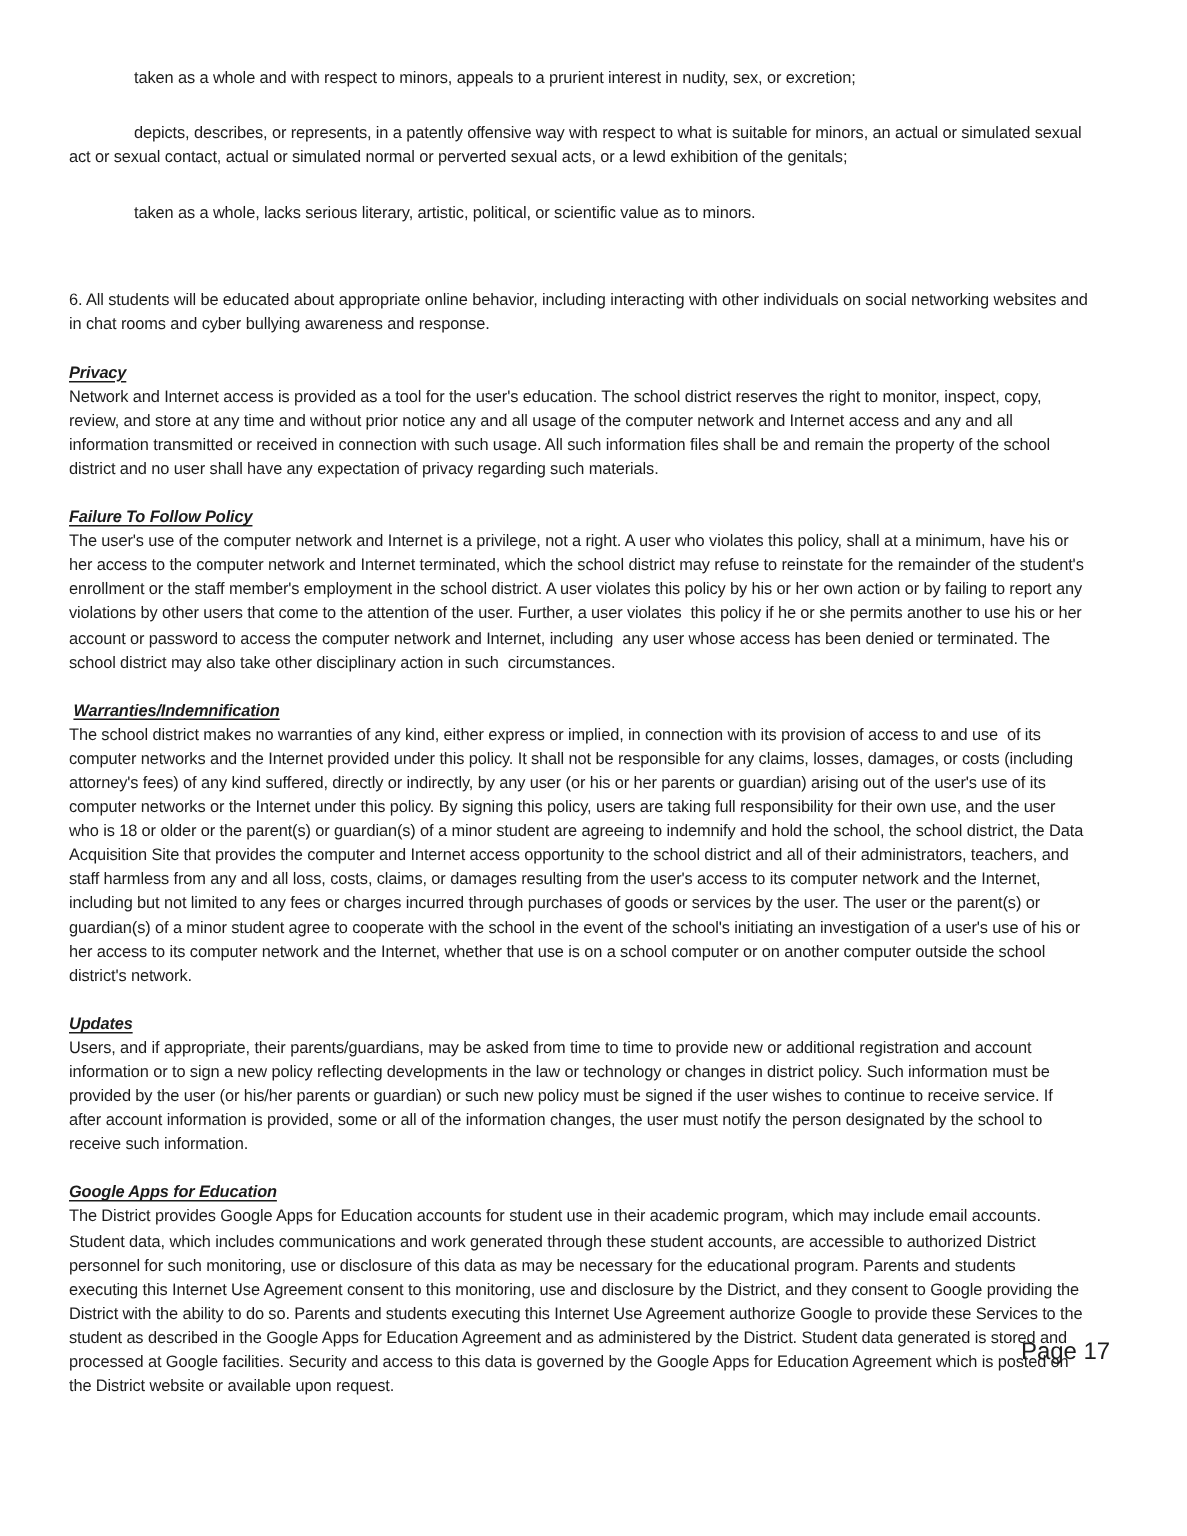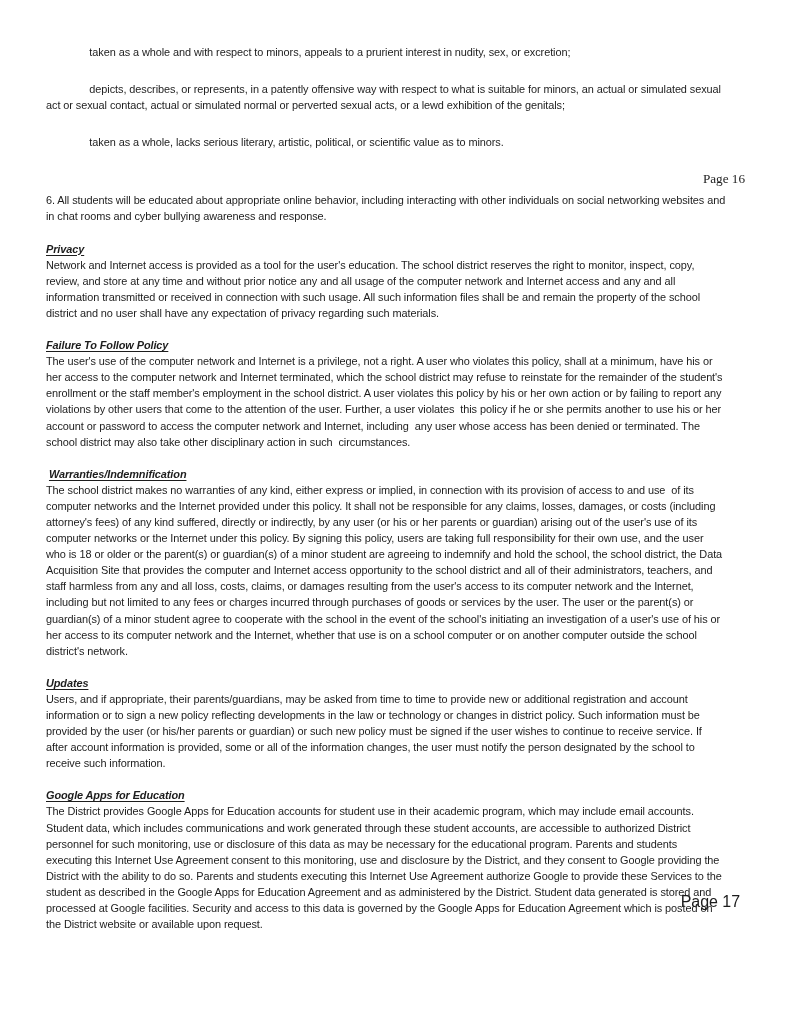--- a/index.html
+++ b/index.html
@@ -86,21 +86,20 @@
     font-size: 16px;
     letter-spacing: -0.05px;
     color: #1c1c1c;
   }
 </style>
 </head>
 <body>
 
 <div class="page">
 
-  <div class="page-marker-serif">Page 16</div>
 
   <div class="doc-body">
 
     <p class="indent-para">taken as a whole and with respect to minors, appeals to a prurient interest in nudity, sex, or excretion;</p>
 
     <div class="gap-lg"></div>
 
     <p class="indent-para">depicts, describes, or represents, in a patently offensive way with respect to what is suitable for minors, an actual or simulated sexual act or sexual contact, actual or simulated normal or perverted sexual acts, or a lewd exhibition of the genitals;</p>
 
     <div class="gap-lg"></div>

